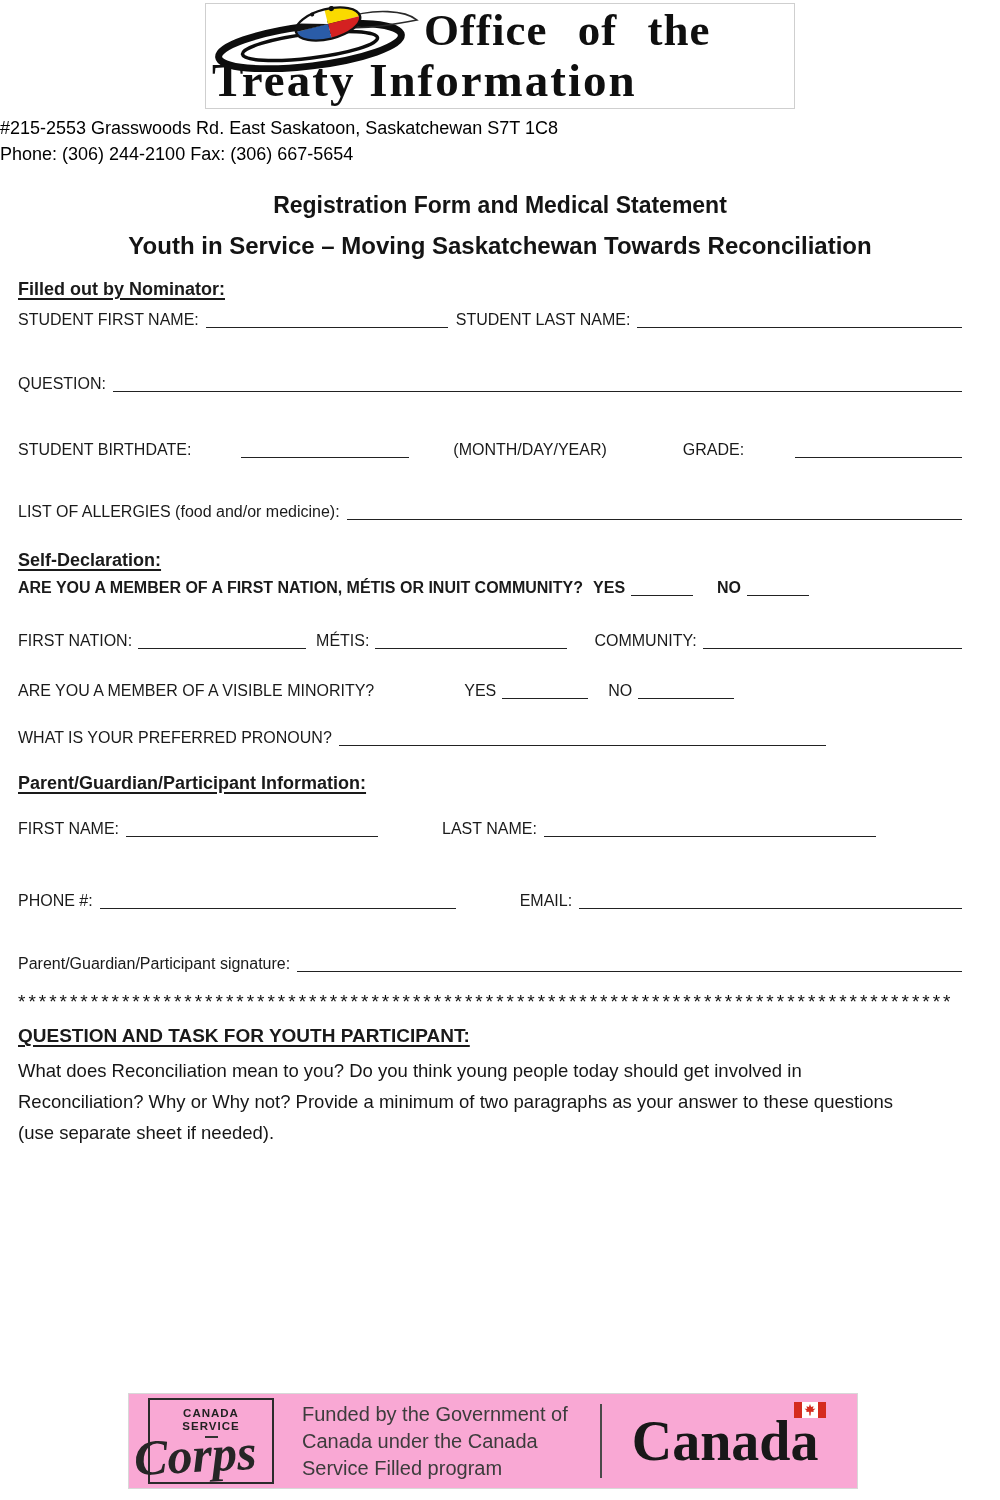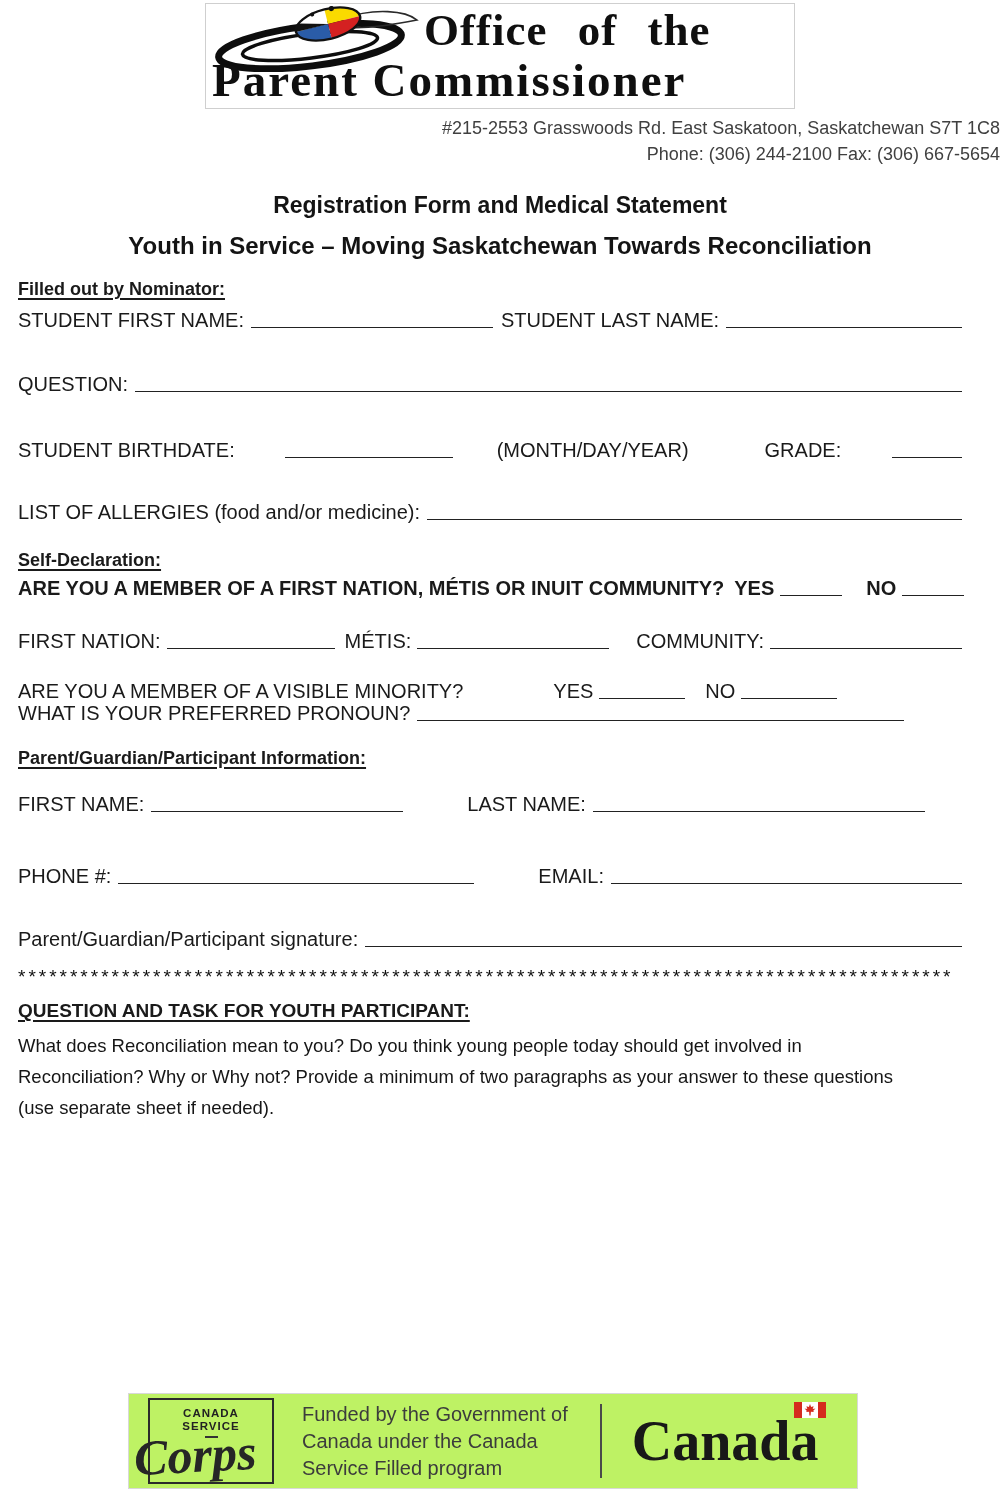--- a/index.html
+++ b/index.html
@@ -30,21 +30,21 @@
     font-size:45px; letter-spacing:1px; word-spacing:18px; white-space:nowrap;
     color:#0f0f0f;
   }
   .logo-line2 {
     position:absolute; left:6px; top:49px;
     font-family:"Liberation Serif", serif; font-weight:700;
     font-size:47px; letter-spacing:2px; white-space:nowrap;
     color:#0f0f0f;
   }
   .hdr-address, .hdr-phone {
-    text-align:right; font-size:18px; line-height:23px; color:#404040;
+    text-align:left; font-size:18px; line-height:23px; color:#000000;
   }
   .hdr-address { margin-top:8px; }
   .hdr-phone   { margin-top:3px; }
 
   
   .doc-title {
     margin-top:26px; text-align:center;
     font-size:23px; font-weight:700; color:#141414;
   }
   .doc-subtitle {
@@ -56,21 +56,21 @@
   .content { padding: 0 38px 0 18px; }
   .sec-heading {
     font-size:18px; font-weight:700;
     text-decoration: underline;
     text-decoration-thickness: 1.5px;
     text-underline-offset: 3px;
     white-space:nowrap;
   }
   .row {
     display:flex; align-items:baseline;
-    font-size:20px; line-height:22px; white-space:nowrap;
+    font-size:16px; line-height:22px; white-space:nowrap;
   }
   .row .lbl { flex:0 0 auto; }
   .blank {
     flex:0 0 auto;
     border-bottom:1.7px solid #222;
     height:1px; align-self:flex-end;
     transform: translateY(-3px);
     display:inline-block;
   }
   .blank.grow { flex:1 1 auto; }
@@ -91,21 +91,21 @@
     margin-top:8px; width:900px;
     font-size:18.5px; line-height:31px; color:#161616;
     white-space:normal;
   }
 
   
   .footer {
     position:absolute; left:128px; top:1393px;
     width:730px; height:96px;
     border:1px solid #d8d8d8;
-    background:#bef264;
+    background:#f9a8d4;
     display:flex; align-items:center;
   }
   .csc-box {
     position:relative;
     flex:0 0 auto;
     margin-left:19px;
     width:126px; height:86px;
     border:2px solid #2b2b2b;
     overflow:visible;
   }
@@ -153,21 +153,21 @@
         <path d="M0 0 L0 -15 A33 15 0 0 1 33 0 Z" fill="#fada00"></path>
         <path d="M0 0 L33 0 A33 15 0 0 1 0 15 Z" fill="#d42121"></path>
         <path d="M0 0 L0 15 A33 15 0 0 1 -33 0 Z" fill="#2a5ca8"></path>
         <path d="M0 0 L-33 0 A33 15 0 0 1 -28.5 -7.5 Z" fill="#111111"></path>
         <ellipse cx="0" cy="0" rx="33" ry="15" fill="none" stroke="#111" stroke-width="2.4"></ellipse>
         <circle cx="7" cy="-14.2" r="2.6" fill="#111"></circle>
         <circle cx="-13" cy="-13" r="2" fill="#111"></circle>
       </g>
     </svg>
     <div class="logo-line1">Office of the</div>
-    <div class="logo-line2">Parent Commissioner</div>
+    <div class="logo-line2">Treaty Information</div>
   </div>
   <div class="hdr-address">#215-2553 Grasswoods Rd. East Saskatoon, Saskatchewan S7T 1C8</div>
   <div class="hdr-phone">Phone: (306) 244-2100 Fax: (306) 667-5654</div>
 
   <div class="doc-title">Registration Form and Medical Statement</div>
   <div class="doc-subtitle">Youth in Service – Moving Saskatchewan Towards Reconciliation</div>
 
   <div class="content">
 
     <div class="sec-heading" style="margin-top:19px;">Filled out by Nominator:</div>
@@ -217,21 +217,21 @@
     </div>
 
     <div class="row" style="margin-top:28px;">
       <span class="lbl">ARE YOU A MEMBER OF A VISIBLE MINORITY?</span>
       <span class="lbl" style="margin-left:90px;">YES</span>
       <span class="blank" style="width:86px; margin-left:6px;"></span>
       <span class="lbl" style="margin-left:20px;">NO</span>
       <span class="blank" style="width:96px; margin-left:6px;"></span>
     </div>
 
-    <div class="row" style="">
+    <div class="row" style="margin-top:25px;">
       <span class="lbl">WHAT IS YOUR PREFERRED PRONOUN?</span>
       <span class="blank" style="width:487px; margin-left:7px;"></span>
     </div>
 
     <div class="sec-heading" style="margin-top:24px;">Parent/Guardian/Participant Information:</div>
 
     <div class="row" style="margin-top:24px;">
       <span class="lbl">FIRST NAME:</span>
       <span class="blank" style="width:252px; margin-left:7px;"></span>
       <span class="lbl" style="margin-left:64px;">LAST NAME:</span>

